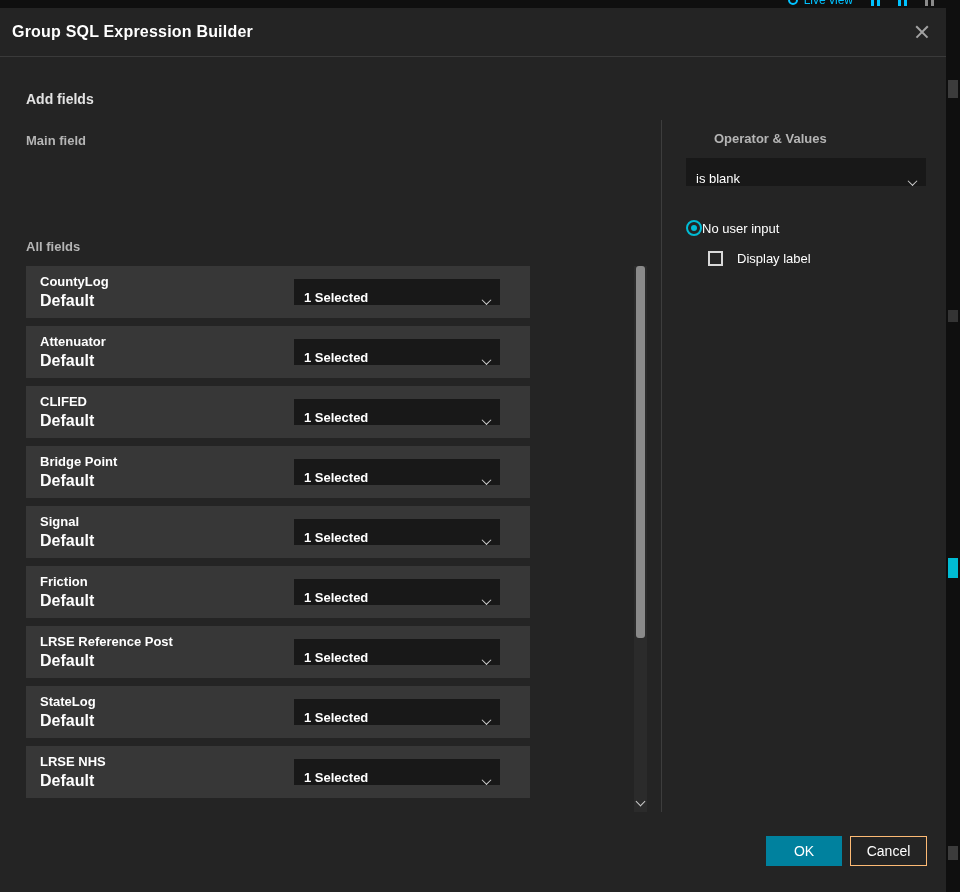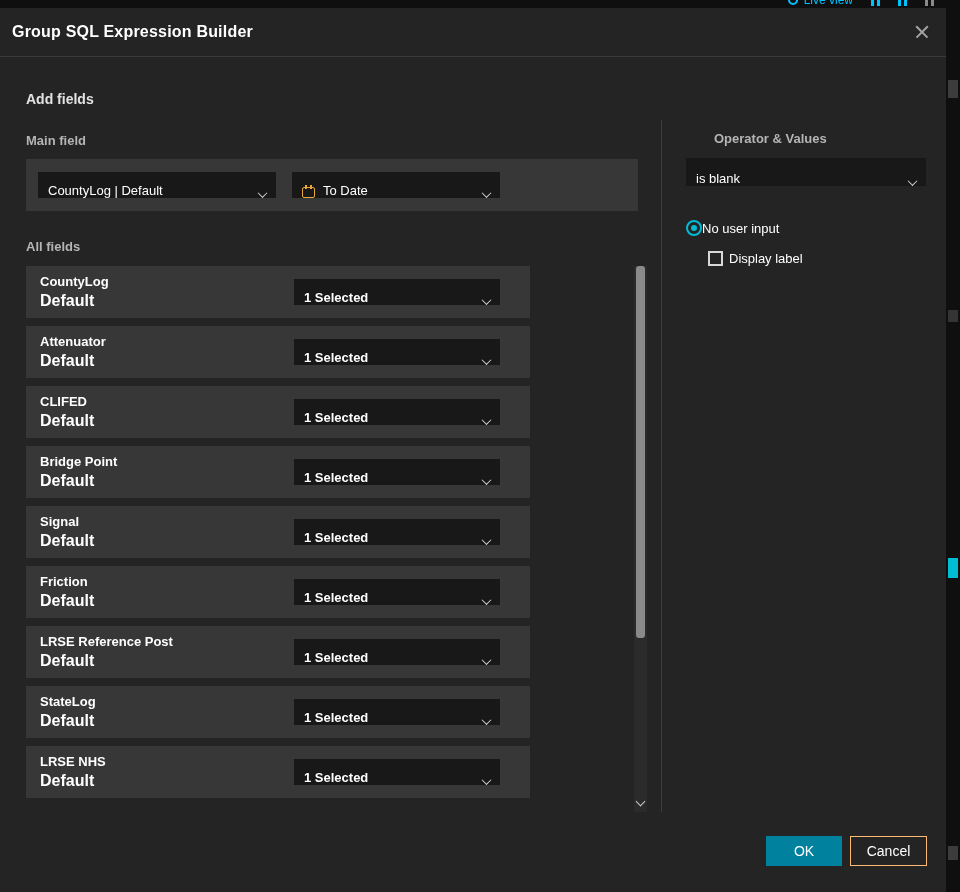--- a/index.html
+++ b/index.html
@@ -75,21 +75,21 @@
   .sb-thumb{position:absolute;top:0;left:2px;width:9px;height:372px;background:#8a8a8a;border-radius:3px;}
   .sb-arrow{position:absolute;bottom:7px;left:3px;width:7px;height:7px;border-right:1.6px solid #c9c9c9;border-bottom:1.6px solid #c9c9c9;transform:rotate(45deg);}
 
   .v-divider{position:absolute;left:661px;top:112px;width:1px;height:692px;background:#3d3d3d;}
 
   
   .dd-op{position:absolute;left:686px;top:150px;width:240px;height:28px;}
   .radio-row{position:absolute;left:686px;top:212px;display:flex;align-items:center;font-size:13px;color:#fff;cursor:pointer;}
   .radio{width:16px;height:16px;border-radius:50%;border:2px solid var(--accent);position:relative;flex:none;}
   .radio::after{content:"";position:absolute;inset:3px;border-radius:50%;background:var(--accent);}
-  .check-row{position:absolute;left:708px;top:243px;display:flex;align-items:center;gap:6px;font-size:13px;color:#fff;cursor:pointer;}
+  .check-row{position:absolute;left:708px;top:243px;display:flex;align-items:center;gap:14px;font-size:13px;color:#fff;cursor:pointer;}
   .checkbox{width:15px;height:15px;border:2px solid #d8d8d8;background:transparent;flex:none;}
 
   
   .btn{position:absolute;top:828px;height:30px;font-size:14px;font-family:"Liberation Sans",sans-serif;cursor:pointer;}
   .btn-ok{left:766px;width:76px;background:var(--primary-button);border:none;color:#fff;}
   .btn-cancel{left:850px;width:77px;background:transparent;border:1px solid #fdba74;color:#fff;}
 </style>
 </head>
 <body>
 
@@ -124,31 +124,20 @@
 
   <div class="dialog-header">
     <h1 class="dialog-title">Group SQL Expression Builder</h1>
     <button class="close-btn" aria-label="Close"></button>
   </div>
 
   <h2 class="section-title">Add fields</h2>
 
   <div class="field-label lbl-main">Main field</div>
 
-  <div class="main-panel">
-    <div class="dd dd-field">
-      <span class="dd-text">CountyLog | Default</span>
-      <span class="chev"></span>
-    </div>
-    <div class="dd dd-date">
-      <span class="cal"></span>
-      <span class="dd-text">To Date</span>
-      <span class="chev"></span>
-    </div>
-  </div>
 
   <div class="field-label lbl-all">All fields</div>
 
   <div class="rows">
 
       <div class="row">
         <div class="row-name">CountyLog</div>
         <div class="row-sub">Default</div>
         <div class="dd row-dd">
           <span class="dd-text">1 Selected</span>

